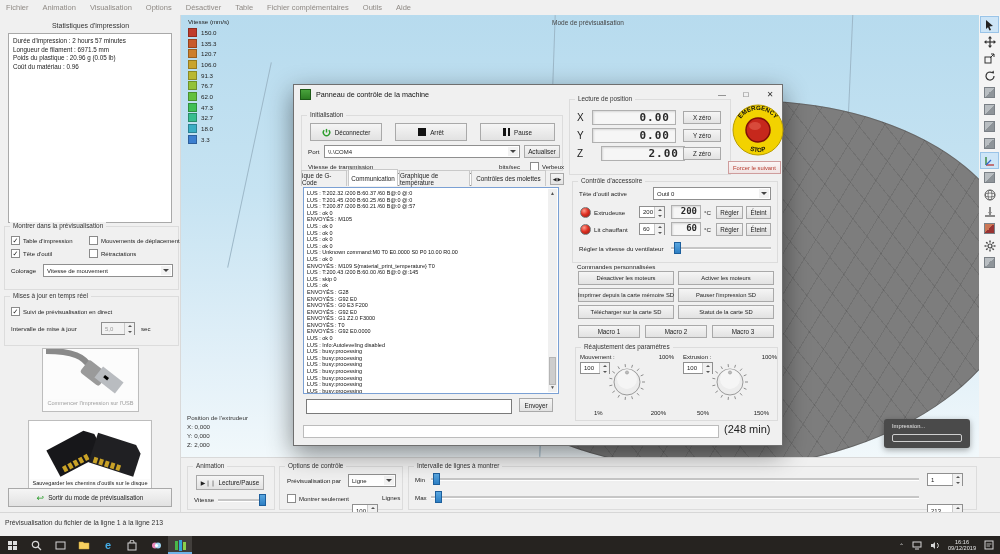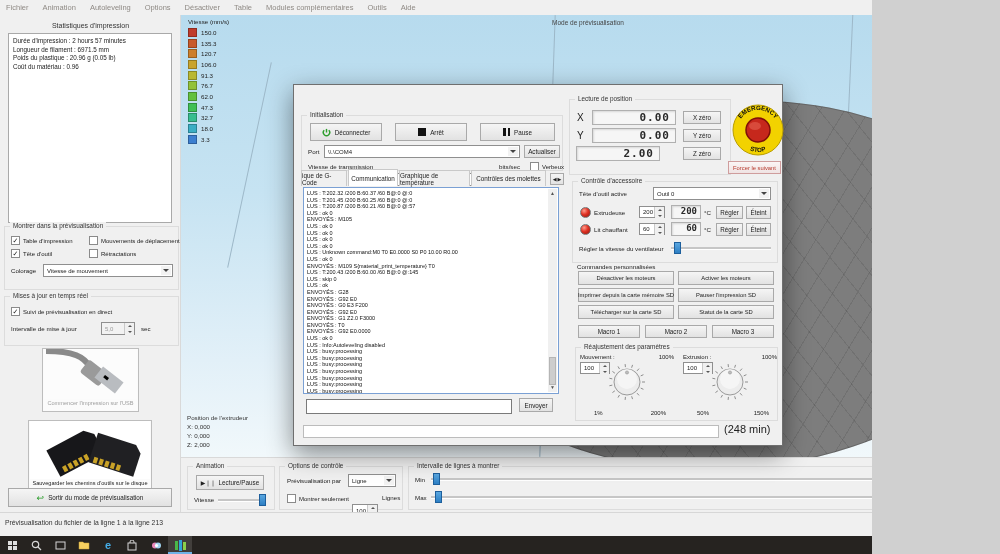--- a/index.html
+++ b/index.html
@@ -1,17 +1,17 @@
 <!DOCTYPE html>
 <html><head>
 <meta charset="utf-8">
 <style>
   html,body{margin:0;padding:0;}
   body{font-family:"Liberation Sans", sans-serif; background:#d0d0d0;}
-  .screen{position:relative;width:872px;height:554px;background:#a16207;overflow:hidden;
+  .screen{position:relative;width:1000px;height:554px;background:#a16207;overflow:hidden;
           font-family:"Liberation Sans", sans-serif;}
   .ab{position:absolute;}
   
   .menubar{left:0;top:0;width:1000px;height:15px;background:#f0f0f0;font-size:7.5px;color:#8f8a85;
            display:flex;align-items:center;gap:14px;padding-left:6px;box-sizing:border-box;}
   .menu-item{cursor:default;}
   
   .left-panel{left:0;top:15px;width:181px;height:497px;background:#f0f0f0;border-right:1px solid #d9d9d9;box-sizing:border-box;}
   .stats-title{left:0;top:7px;width:181px;text-align:center;font-size:7px;color:#333;}
   .stats-box{left:8px;top:18px;width:164px;height:190px;background:#fff;border:1px solid #a9a9a9;
@@ -104,25 +104,25 @@
   .redbtn{border:1px solid #cf9d9d;background:linear-gradient(#fbf5f5,#efe3e3);color:#b83a2e;}
 </style>
 </head>
 <body>
 
 <div class="screen">
 
   <div class="menubar ab">
       <span class="menu-item">Fichier</span>
       <span class="menu-item">Animation</span>
-      <span class="menu-item">Autoleveling</span>
+      <span class="menu-item">Visualisation</span>
       <span class="menu-item">Options</span>
       <span class="menu-item">Désactiver</span>
       <span class="menu-item">Table</span>
-      <span class="menu-item">Modules complémentaires</span>
+      <span class="menu-item">Fichier complémentaires</span>
       <span class="menu-item">Outils</span>
       <span class="menu-item">Aide</span>
     </div>
 
   <div class="left-panel ab">
     <div class="stats-title ab">Statistiques d'impression</div>
     <div class="stats-box ab" id="stats-lines">
         <div>Durée d'impression : 2 hours 57 minutes</div>
         <div>Longueur de filament : 6971.5 mm</div>
         <div>Poids du plastique : 20.96 g (0.05 lb)</div>
@@ -507,20 +507,29 @@
       </div>
       <svg width="10" height="10" viewBox="0 0 10 10">
           <rect x="1" y="1" width="8" height="8" fill="none" stroke="#d6d6d6" stroke-width="1"></rect>
           <line x1="2.5" y1="4" x2="7.5" y2="4" stroke="#d6d6d6" stroke-width=".8"></line>
           <line x1="2.5" y1="6" x2="6" y2="6" stroke="#d6d6d6" stroke-width=".8"></line>
         </svg>
     </div>
   </div>
 
   <div class="dialog ab">
+    <div class="dlg-titlebar">
+      <span class="dlg-icon"></span>
+      <span class="dlg-title">Panneau de contrôle de la machine</span>
+      <span class="dlg-btns">
+        <span>—</span>
+        <span>□</span>
+        <span>✕</span>
+      </span>
+    </div>
 
     <div class="grp ab" style="left:7px;top:30px;width:260px;height:54px;">
       <span class="grp-title">Initialisation</span>
       <div class="btn ab" style="left:8px;top:7px;width:72px;height:18px;gap:4px;">
         <svg width="9" height="9" viewBox="0 0 10 10">
             <path d="M5,1 v4" stroke="#2e9e2e" stroke-width="1.6"></path>
             <path d="M2.5,2.5 a3.5,3.5 0 1 0 5,0" fill="none" stroke="#2e9e2e" stroke-width="1.6"></path>
           </svg>
         <span>Déconnecter</span>
       </div>
@@ -617,21 +626,21 @@
      <span class="seg ab" style="left:22px;top:0;width:84px;height:15px;font-size:11px;letter-spacing:1px;padding-right:5px;">0.00</span>
      <span class="btn ab" style="left:113px;top:1px;width:38px;height:13px;">X zéro</span>
    </div>
           <div class="ab" style="left:0;top:28px;width:160px;height:16px;">
      <span class="ab" style="left:7px;top:2px;font-size:10px;color:#222;">Y</span>
      <span class="seg ab" style="left:22px;top:0;width:84px;height:15px;font-size:11px;letter-spacing:1px;padding-right:5px;">0.00</span>
      <span class="btn ab" style="left:113px;top:1px;width:38px;height:13px;">Y zéro</span>
    </div>
           <div class="ab" style="left:0;top:46px;width:160px;height:16px;">
      <span class="ab" style="left:7px;top:2px;font-size:10px;color:#222;">Z</span>
-     <span class="seg ab" style="left:6px;top:0;width:84px;height:15px;font-size:11px;letter-spacing:1px;padding-right:5px;">2.00</span>
+     <span class="seg ab" style="left:31px;top:0;width:84px;height:15px;font-size:11px;letter-spacing:1px;padding-right:5px;">2.00</span>
      <span class="btn ab" style="left:113px;top:1px;width:38px;height:13px;">Z zéro</span>
    </div>
         </div>
     </div>
     <svg class="ab" style="left:437px;top:17px;" width="54" height="56" viewBox="0 0 54 56">
       <defs>
         <path id="etop" d="M6,29 A21,21 0 0 1 48,29"></path>
         <path id="ebot" d="M8,31 A19,19 0 0 0 46,31"></path>
       </defs>
       <circle cx="27" cy="28" r="25" fill="#f2d200" stroke="#b89c00" stroke-width="1"></circle>

